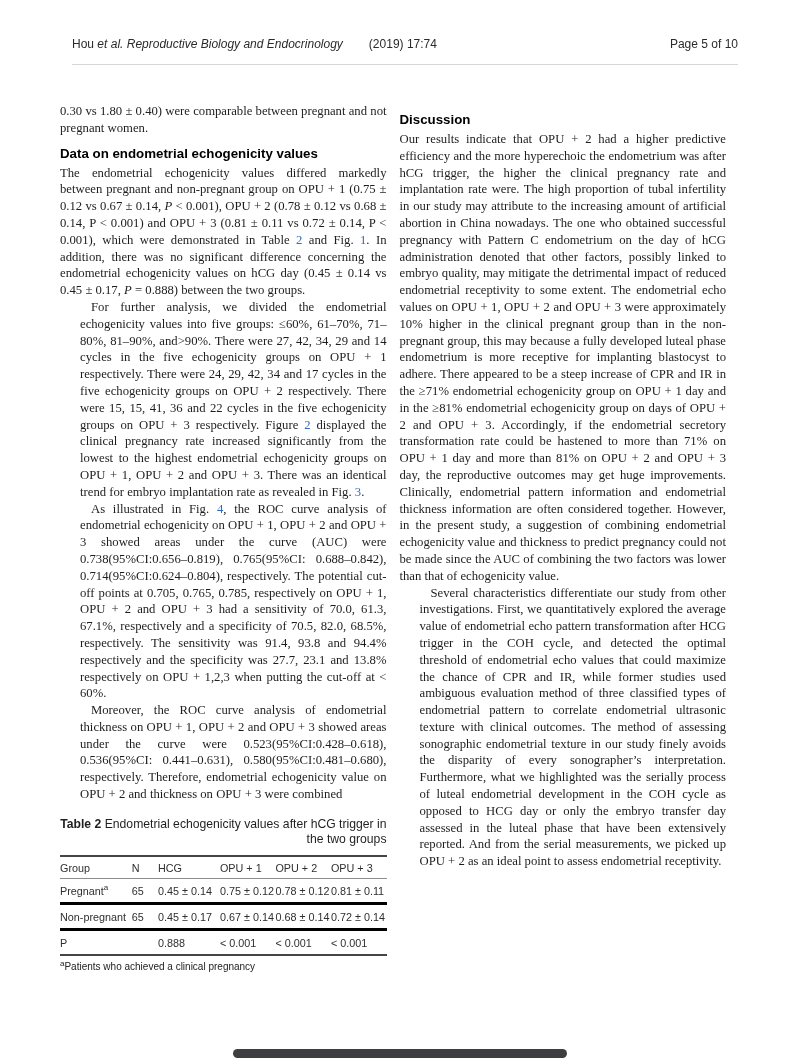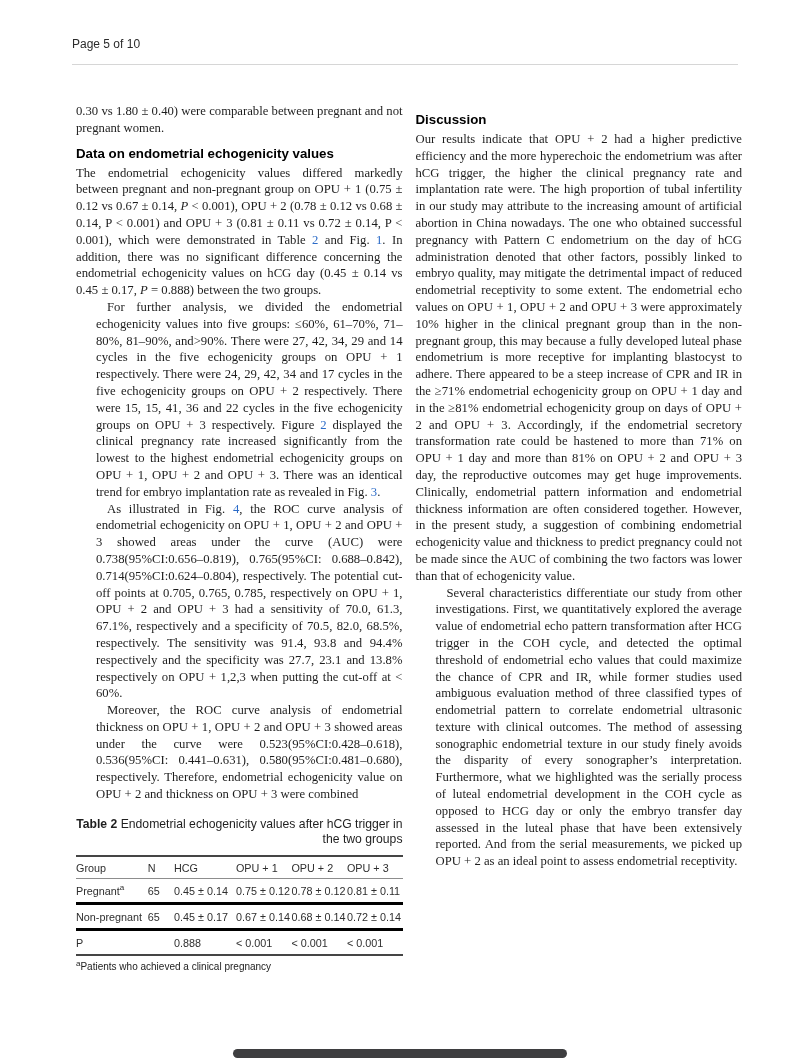--- a/index.html
+++ b/index.html
@@ -14,21 +14,21 @@
     font-family:"Liberation Sans", sans-serif; font-size:12px; color:#2b2b2b;
   }
   .run-head .s-i { font-style:italic; }
   .run-head .cite { margin-left:26px; }
   .header-rule {
     position:absolute; left:72px; right:62px; top:64px;
     border-top:1px solid #d6d6d6; height:0;
   }
   
   .columns {
-    position:absolute; left:76px; top:103px; width:666px;
+    position:absolute; left:60px; top:103px; width:666px;
     display:grid; grid-template-columns:1fr 1fr; column-gap:13px;
   }
   .col p {
     margin:0; font-size:12.7px; line-height:16.8px; text-align:justify;
     hyphens:auto; -webkit-hyphens:auto;
   }
   .col p.indent { text-indent:11px;margin-left:20px; }
   h2 {
     font-family:"Liberation Sans", sans-serif; font-size:13.3px; font-weight:700;
     color:#000; margin:9px 0 3px 0; line-height:16px;
@@ -60,20 +60,23 @@
     position:absolute; left:50%; transform:translateX(-50%); bottom:5px;
     width:334px; height:9px; border-radius:5px; background:#3e3e40;
   }
 </style>
 </head>
 <body>
 
 <div class="page">
 
   <div class="pg-header">
+    <div class="run-head">
+      <span>Hou </span><span class="s-i">et al. </span><span class="s-i">Reproductive Biology and Endocrinology</span><span class="cite">(2019) 17:74</span>
+    </div>
     <div>Page 5 of 10</div>
   </div>
   <div class="header-rule"></div>
 
   <div class="columns">
 
     <section class="col">
       <p><span>0.30 vs 1.80 ± 0.40) were comparable between pregnant and not pregnant women.</span></p>
       <h2>Data on endometrial echogenicity values</h2>
       <p><span>The endometrial echogenicity values differed markedly between pregnant and non-pregnant group on OPU + 1 (0.75 ± 0.12 vs 0.67 ± 0.14, </span><span class="s-i">P</span><span> &lt; 0.001), OPU + 2 (0.78 ± 0.12 vs 0.68 ± 0.14, P &lt; 0.001) and OPU + 3 (0.81 ± 0.11 vs 0.72 ± 0.14, P &lt; 0.001), which were demonstrated in Table </span><span class="s-link">2</span><span> and Fig. </span><span class="s-link">1</span><span>. In addition, there was no significant difference concerning the endometrial echogenicity values on hCG day (0.45 ± 0.14 vs 0.45 ± 0.17, </span><span class="s-i">P</span><span> = 0.888) between the two groups.</span></p>

